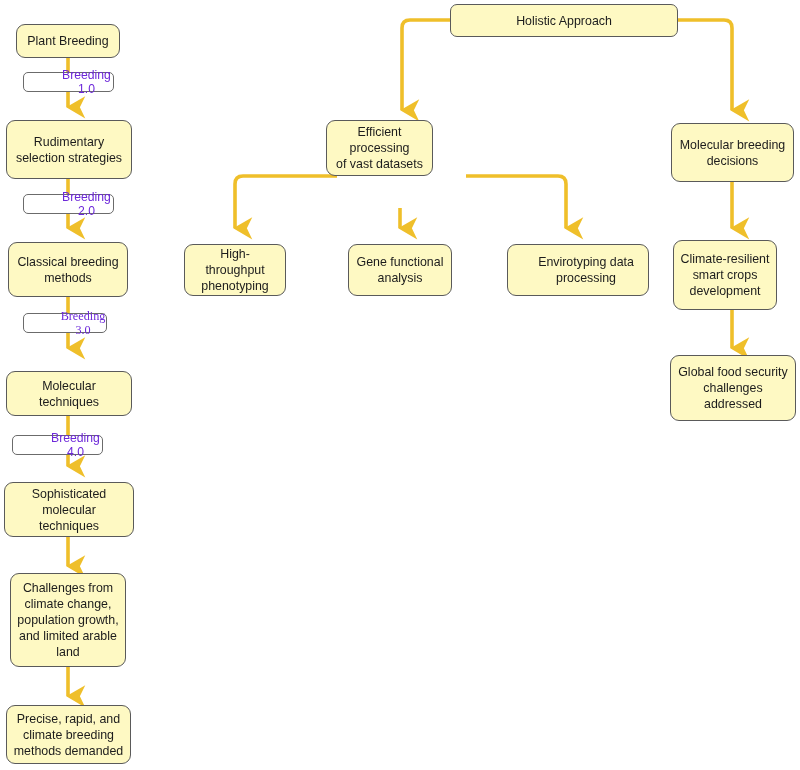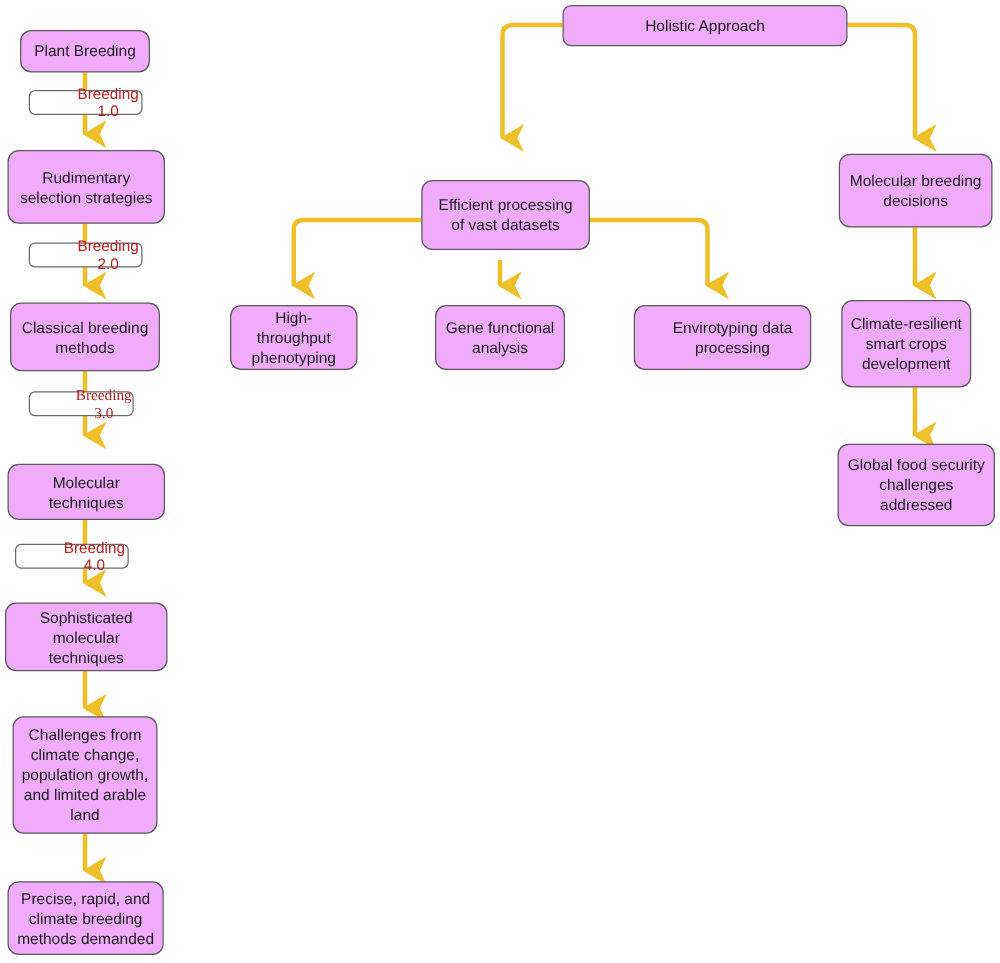--- a/index.html
+++ b/index.html
@@ -15,41 +15,41 @@
     width: 800px;
     height: 770px;
     background: #ffffff;
     overflow: hidden;
   }
   .node {
     position: absolute;
     box-sizing: border-box;
     border: 1.3px solid #5a5a5a;
     border-radius: 9px;
-    background: #f0abfc;
+    background: #fef9c3;
     color: #1c1c1c;
     display: flex;
     align-items: center;
     justify-content: center;
     text-align: center;
     font-size: 12.4px;
     line-height: 16px;
     padding: 3px 6px;
     z-index: 3;
   }
   .node.wide {
     border-radius: 7px;
   }
   .label-chip {
     position: absolute;
     box-sizing: border-box;
     border: 1.1px solid #6b6b6b;
     border-radius: 5px;
     background: #ffffff;
-    color: #b91c1c;
+    color: #6d28d9;
     display: flex;
     align-items: center;
     justify-content: center;
     text-align: center;
     font-size: 12.2px;
     line-height: 14px;
     z-index: 4;
     padding-left: 36px;
   }
   .edge-layer {
@@ -146,21 +146,21 @@
   <div class="node" style="left:6px; top:705px; width:125px; height:59px;">
     <span style="white-space:pre-line;">Precise, rapid, and
 climate breeding
 methods demanded</span>
   </div>
 
   <div class="node wide" style="left:450px; top:4px; width:228px; height:33px;">
     <span style="white-space:pre-line;">Holistic Approach</span>
   </div>
 
-  <div class="node" style="left:337px; top:120px; width:135px; height:56px;margin-top:24px;">
+  <div class="node" style="left:326px; top:120px; width:107px; height:56px;">
     <span style="white-space:pre-line;">Efficient processing
 of vast datasets</span>
   </div>
 
   <div class="node" style="left:184px; top:244px; width:102px; height:52px;">
     <span style="white-space:pre-line;">High-throughput
 phenotyping</span>
   </div>
 
   <div class="node" style="left:348px; top:244px; width:104px; height:52px;">

